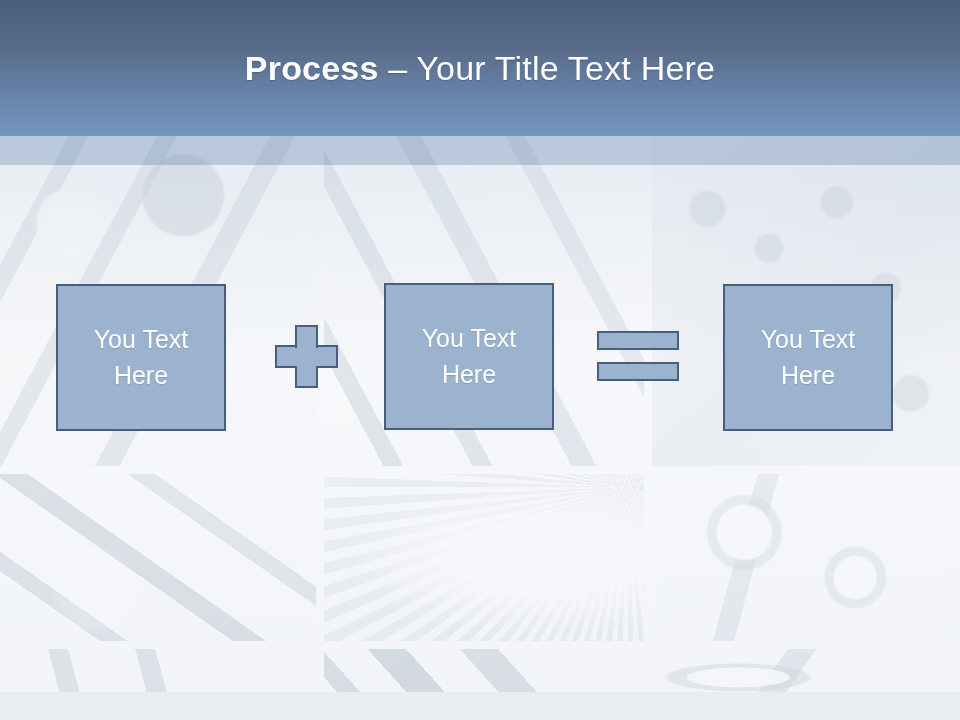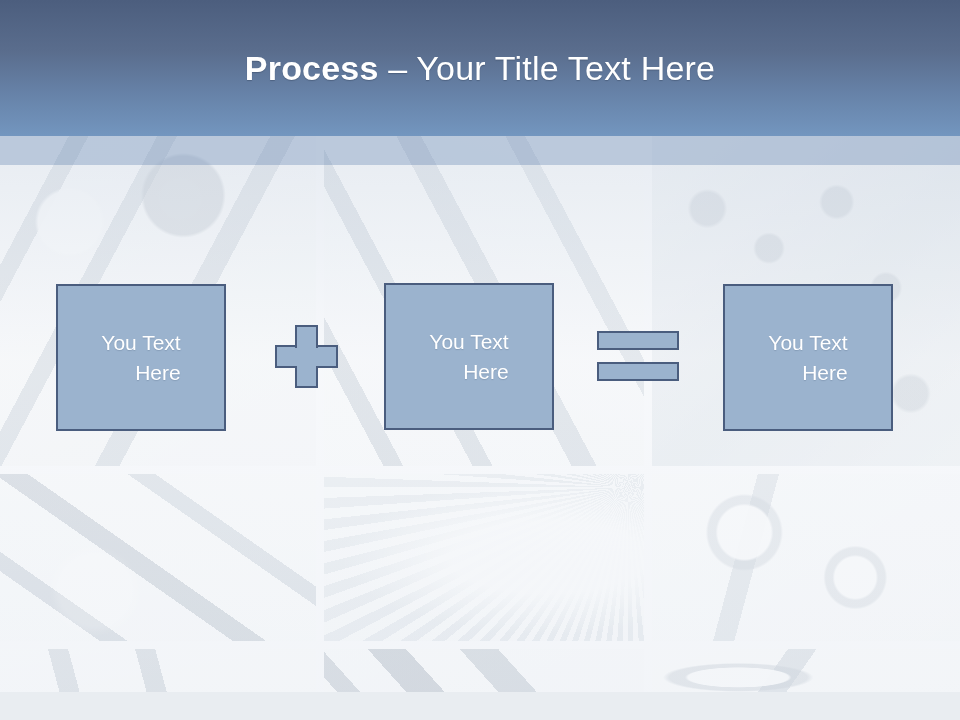--- a/index.html
+++ b/index.html
@@ -80,21 +80,21 @@
   .title{color:#ffffff;font-size:34px;letter-spacing:.2px;white-space:nowrap;
          text-shadow:0 1px 1px rgba(40,55,78,.35);}
   .title .bold{font-weight:bold;}
   .title .rest{font-weight:normal;}
 
   
   .pbox{position:absolute;width:170px;height:147px;
         background:#9bb3ce;border:2.5px solid #4a5d7e;
         display:flex;align-items:center;justify-content:center;
         box-sizing:border-box;}
-  .pbox .ptext{color:#ffffff;font-size:21px;line-height:1.42;text-align:right;
+  .pbox .ptext{color:#ffffff;font-size:25px;line-height:1.42;text-align:center;
                text-shadow:0 1px 1px rgba(70,92,120,.25);}
   #box1{left:56px;top:284px;}
   #box2{left:384px;top:283px;}
   #box3{left:723px;top:284px;}
 
   
   .plus{position:absolute;left:275px;top:325px;width:63px;height:63px;}
   .plus .barh,.plus .barv{position:absolute;background:#9bb3ce;border:2.5px solid #4a5d7e;box-sizing:border-box;}
   .plus .barh{left:0;top:20px;width:63px;height:23px;}
   .plus .barv{left:20px;top:0;width:23px;height:63px;}

